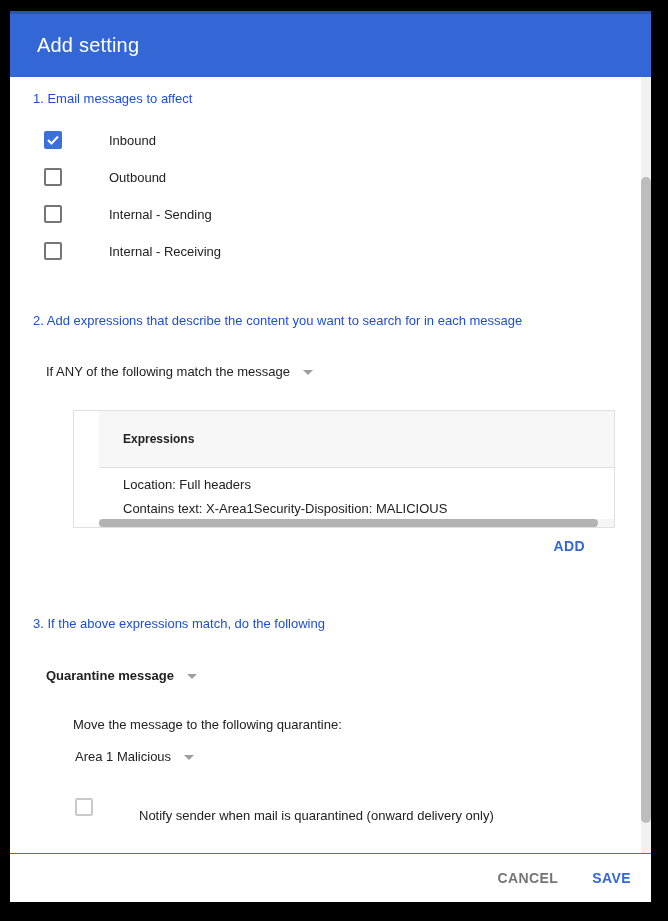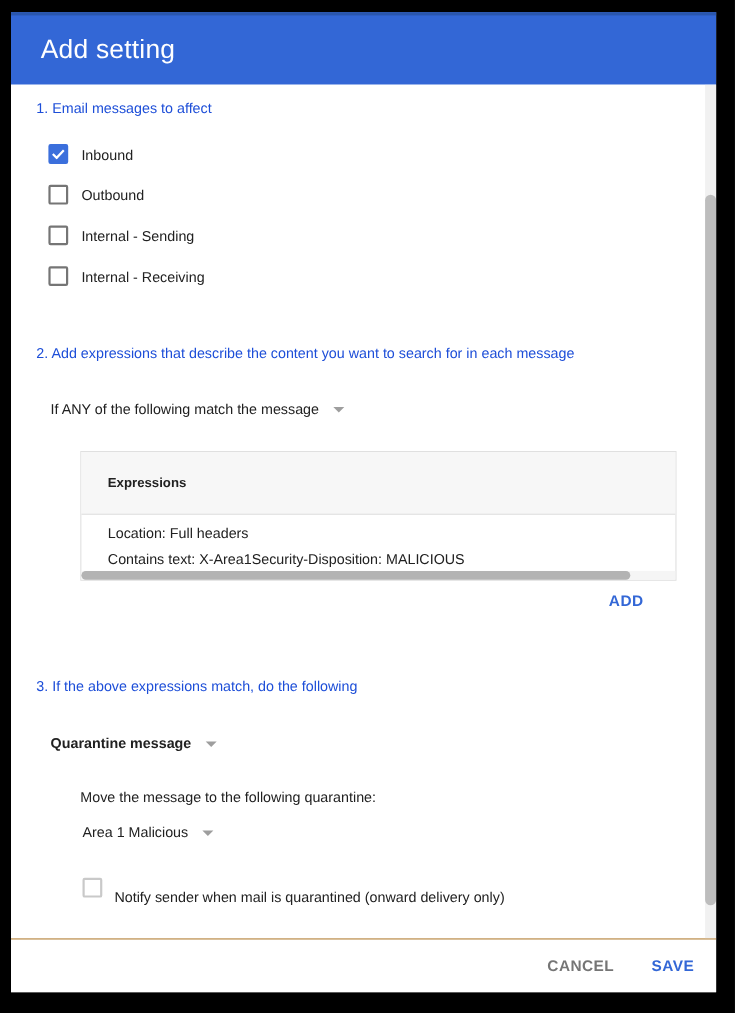--- a/index.html
+++ b/index.html
@@ -23,21 +23,21 @@
     background: #3367d6;
     border-top: 3px solid #2a56ad;
     box-sizing: border-box;
     display: flex;
     align-items: center;
     padding-left: 27px;
     flex: 0 0 auto;
   }
   .dialog-title {
     color: #ffffff;
-    font-size: 24px;
+    font-size: 20px;
     font-weight: 400;
     letter-spacing: 0.2px;
   }
   .dialog-content {
     position: relative;
     flex: 1 1 auto;
     background: #fff;
     overflow: hidden;
     color: #212121;
     font-size: 13px;
@@ -47,20 +47,21 @@
     color: #1d4ed8;
     font-size: 13px;
     white-space: nowrap;
   }
   
   .check-row {
     display: flex;
     align-items: center;
     height: 24px;
     cursor: pointer;
+    gap: 35px;
   }
   .checkbox {
     width: 14px; height: 14px;
     border: 2px solid #757575;
     border-radius: 2px;
     background: #fff;
     display: flex;
     align-items: center;
     justify-content: center;
     flex: 0 0 auto;
@@ -221,21 +222,21 @@
       <span class="check-label">Internal - Receiving</span>
     </div>
 
     <div class="abs section-heading" style="left:23px; top:236px;">2. Add expressions that describe the content you want to search for in each message</div>
 
     <div class="abs dropdown" style="left:36px; top:287px;">
       <span>If ANY of the following match the message</span>
       <span class="dropdown-arrow"></span>
     </div>
 
-    <div class="abs expr-table" style="left:63px; top:333px;">
+    <div class="abs expr-table" style="left:63px; top:333px;padding-left:25px;">
       <div class="expr-table-header">
         <span>Expressions</span>
       </div>
       <div class="expr-table-body">
         <div class="expr-row">Location: Full headers</div>
         <div class="expr-row">Contains text: X-Area1Security-Disposition: MALICIOUS</div>
       </div>
       <div class="h-scrollbar">
         <div class="h-scrollbar-thumb"></div>
       </div>

